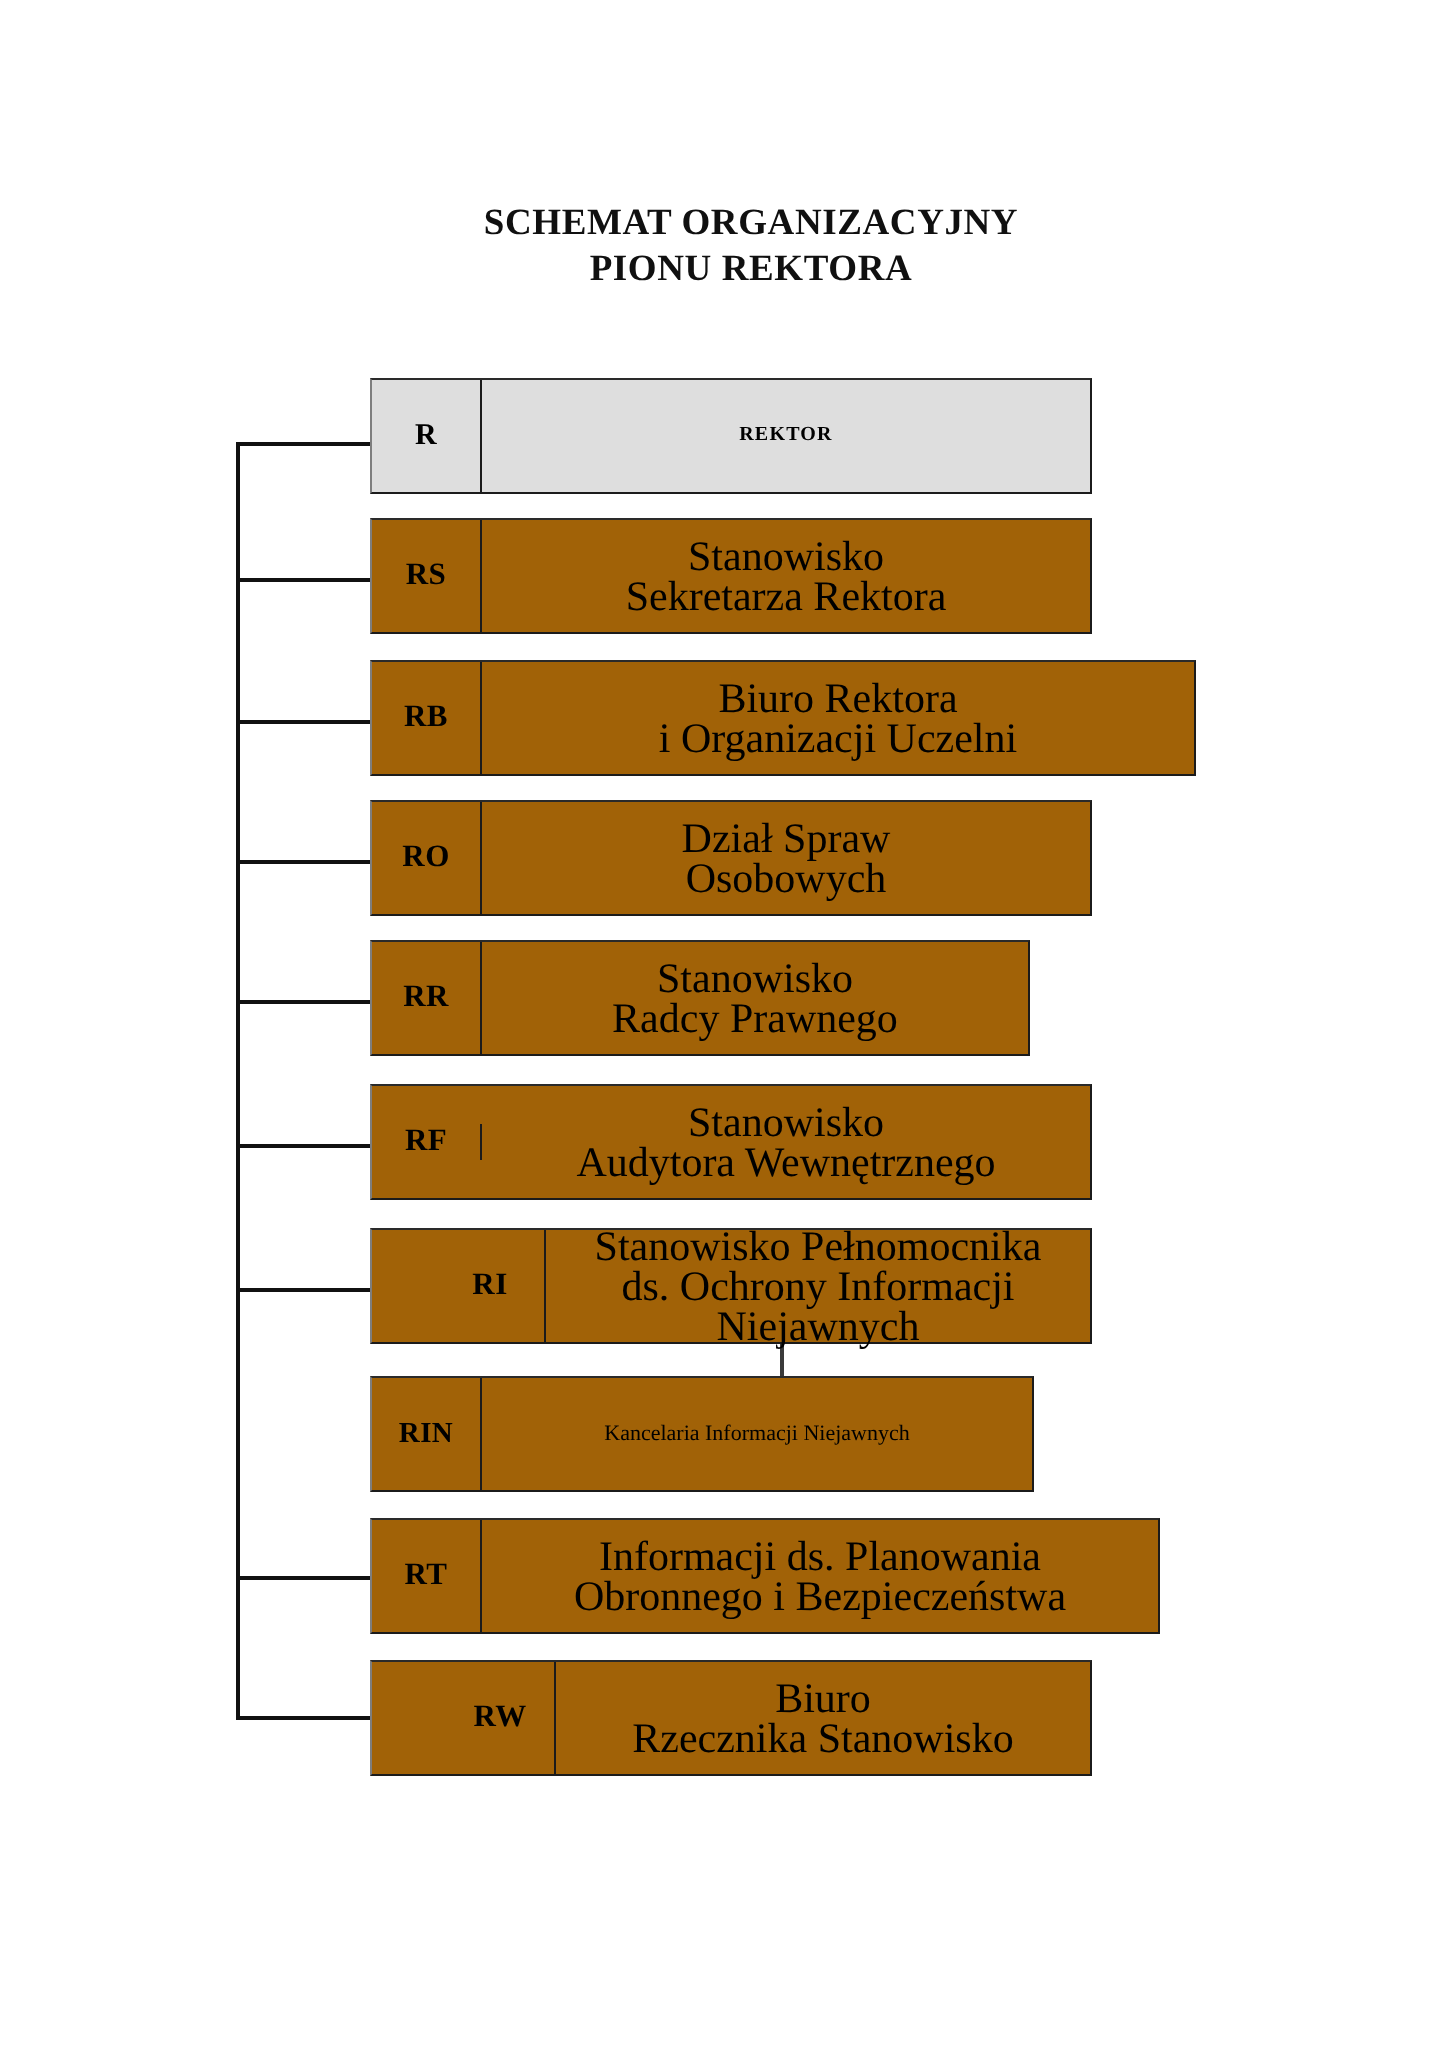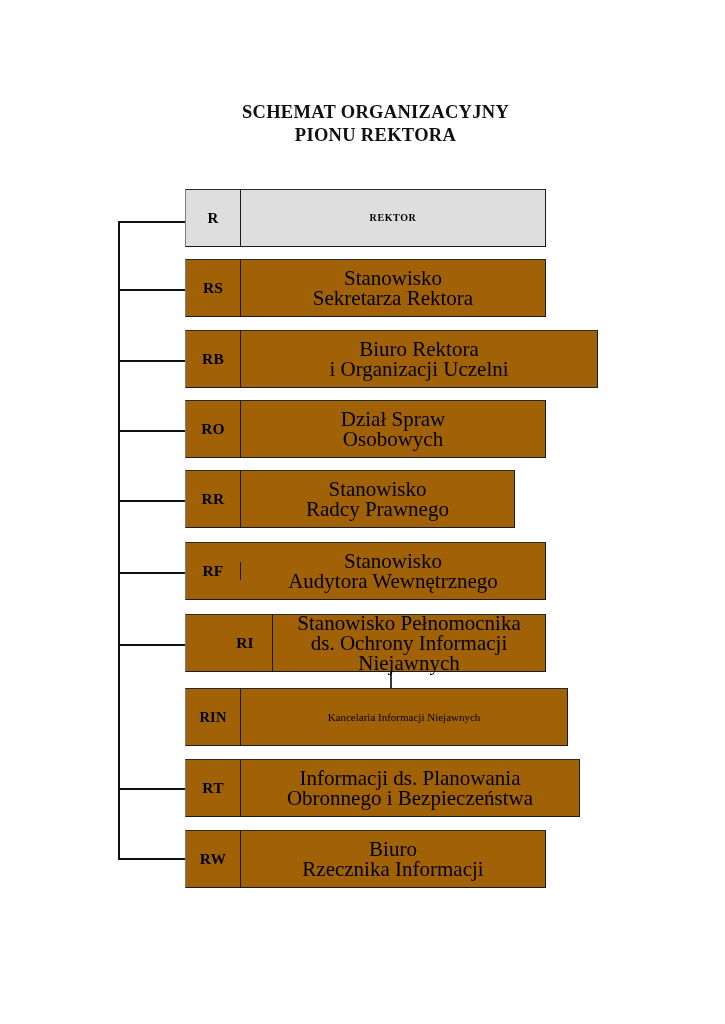--- a/index.html
+++ b/index.html
@@ -179,35 +179,35 @@
 Audytora Wewnętrznego</span>
         </div>
       </div>
       <div class="node" style="left: 185px; top: 614px; width: 361px; height: 58px; padding-left: 32px;">
         <div class="code-cell">RI</div>
         <div class="label-cell">
           <span class="lbl">Stanowisko Pełnomocnika
 ds. Ochrony Informacji Niejawnych</span>
         </div>
       </div>
-      <div class="node sub" style="left: 185px; top: 688px; width: 383px; height: 58px;">
+      <div class="node sub" style="left: 185px; top: 688px; width: 332px; height: 58px;">
         <div class="code-cell">RIN</div>
         <div class="label-cell">
           <span class="lbl">Kancelaria Informacji Niejawnych</span>
         </div>
       </div>
       <div class="node" style="left: 185px; top: 759px; width: 395px; height: 58px;">
         <div class="code-cell">RT</div>
         <div class="label-cell">
           <span class="lbl">Informacji ds. Planowania
 Obronnego i Bezpieczeństwa</span>
         </div>
       </div>
-      <div class="node" style="left: 185px; top: 830px; width: 361px; height: 58px;">
+      <div class="node" style="left: 185px; top: 830px; width: 361px; height: 58px; padding-left: 37px;">
         <div class="code-cell">RW</div>
         <div class="label-cell">
           <span class="lbl">Biuro
-Rzecznika Informacji</span>
+Rzecznika Stanowisko</span>
         </div>
       </div>
     </div>
 
 </div>
 
 </body></html>

